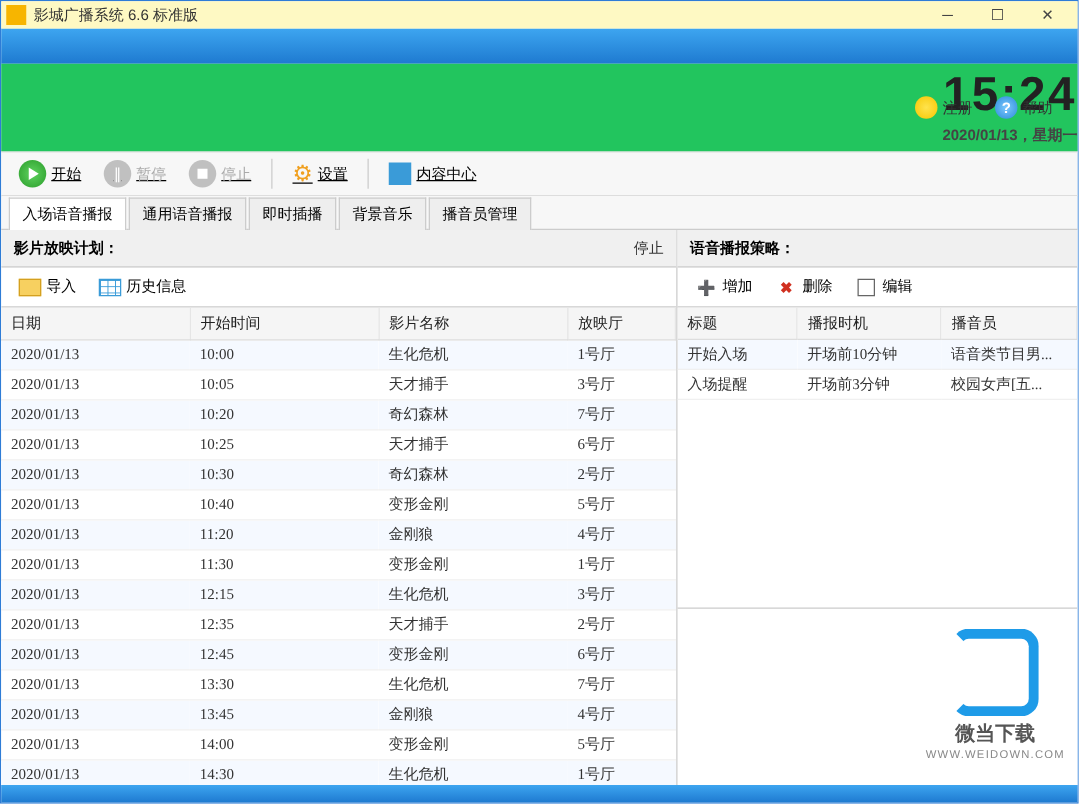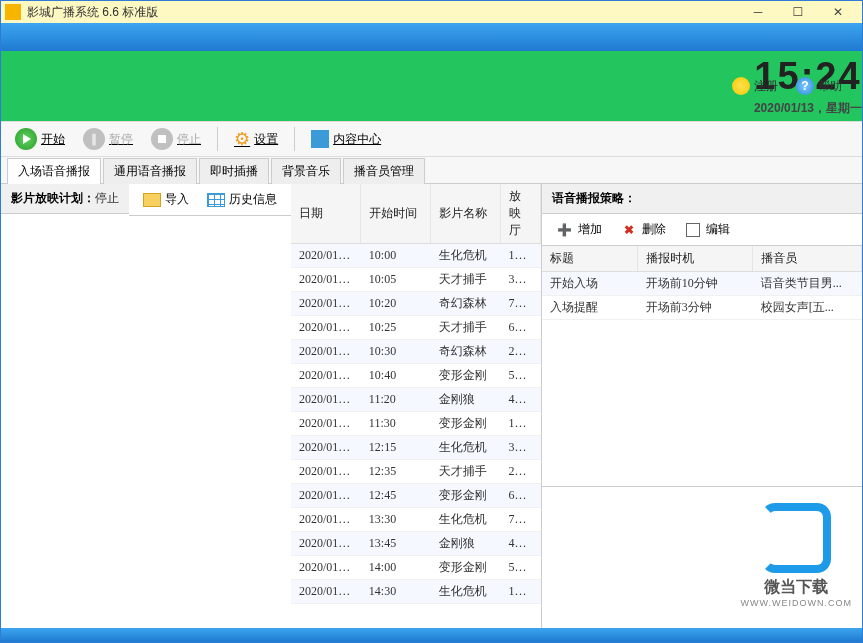--- a/index.html
+++ b/index.html
@@ -28,21 +28,21 @@
 .icon-stop { background: #c0c0c0; }
 .icon-stop::after { content:""; width:8px; height:8px; background:#fff; }
 .icon-gear { color:#f0a020; font-size:18px; }
 .icon-doc { width:18px; height:18px; background:#3a9bd8; position:relative; }
 .tool-sep { width:1px; height:24px; background:#ccc; margin:0 4px; }
 .disabled { color:#aaa; }
 .tabs { display:flex; padding-left:6px; background:#f7f7f7; border-bottom:1px solid #ccc; }
 .tab { padding:4px 10px; border:1px solid #ccc; border-bottom:none; background:#eee; margin-right:2px; cursor:pointer; position:relative; top:1px; }
 .tab.active { background:#fff; }
 .content { flex:1; display:flex; overflow:hidden; background:#fff; }
-.panel-left { flex:1; display:flex; flex-direction:row; border-right:1px solid #ccc; }
+.panel-left { flex:1; display:flex; flex-direction:column; border-right:1px solid #ccc; }
 .panel-right { width:320px; display:flex; flex-direction:column; }
 .panel-head { height:30px; display:flex; align-items:center; padding:0 10px; font-weight:bold; background:#f0f0f0; border-bottom:1px solid #ccc; }
 .panel-head .spacer { flex:1; }
 .stop-link { color:#333; cursor:pointer; font-weight:normal; }
 .panel-tools { height:32px; display:flex; align-items:center; padding:0 8px; gap:6px; border-bottom:1px solid #ccc; }
 .ptool { display:flex; align-items:center; gap:4px; padding:2px 6px; cursor:pointer; }
 .ptool-icon { width:18px; height:16px; display:flex; align-items:center; justify-content:center; }
 .folder-icon { width:18px; height:14px; background:#f7d060; border:1px solid #d4a020; }
 .grid-icon { width:18px; height:14px; border:1px solid #3a9bd8; background:linear-gradient(#3a9bd8 1px,transparent 1px) 0 0/100% 5px,linear-gradient(90deg,#3a9bd8 1px,transparent 1px) 0 0/6px 100%; }
 .add-icon { color:#2a9c2a; font-weight:bold; }

